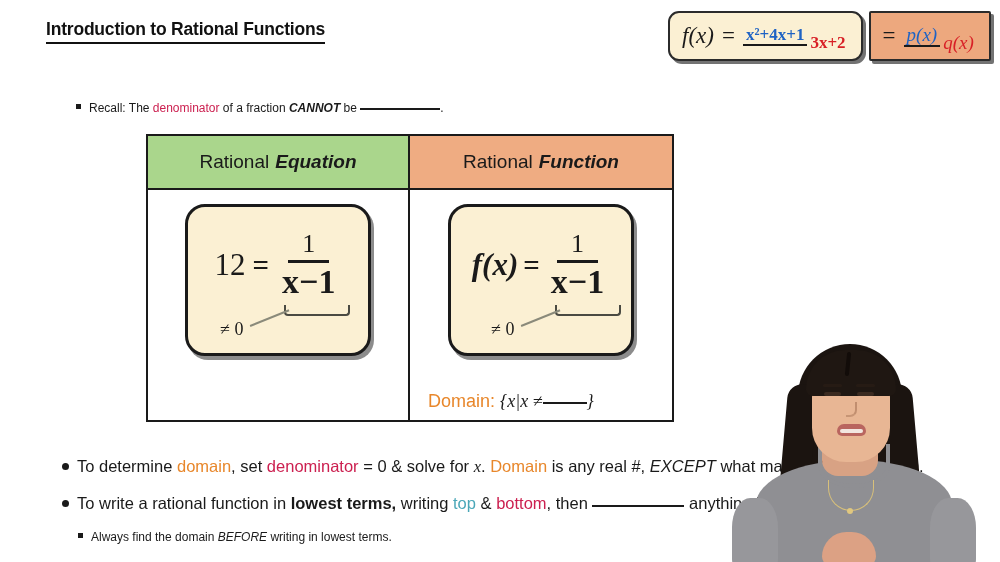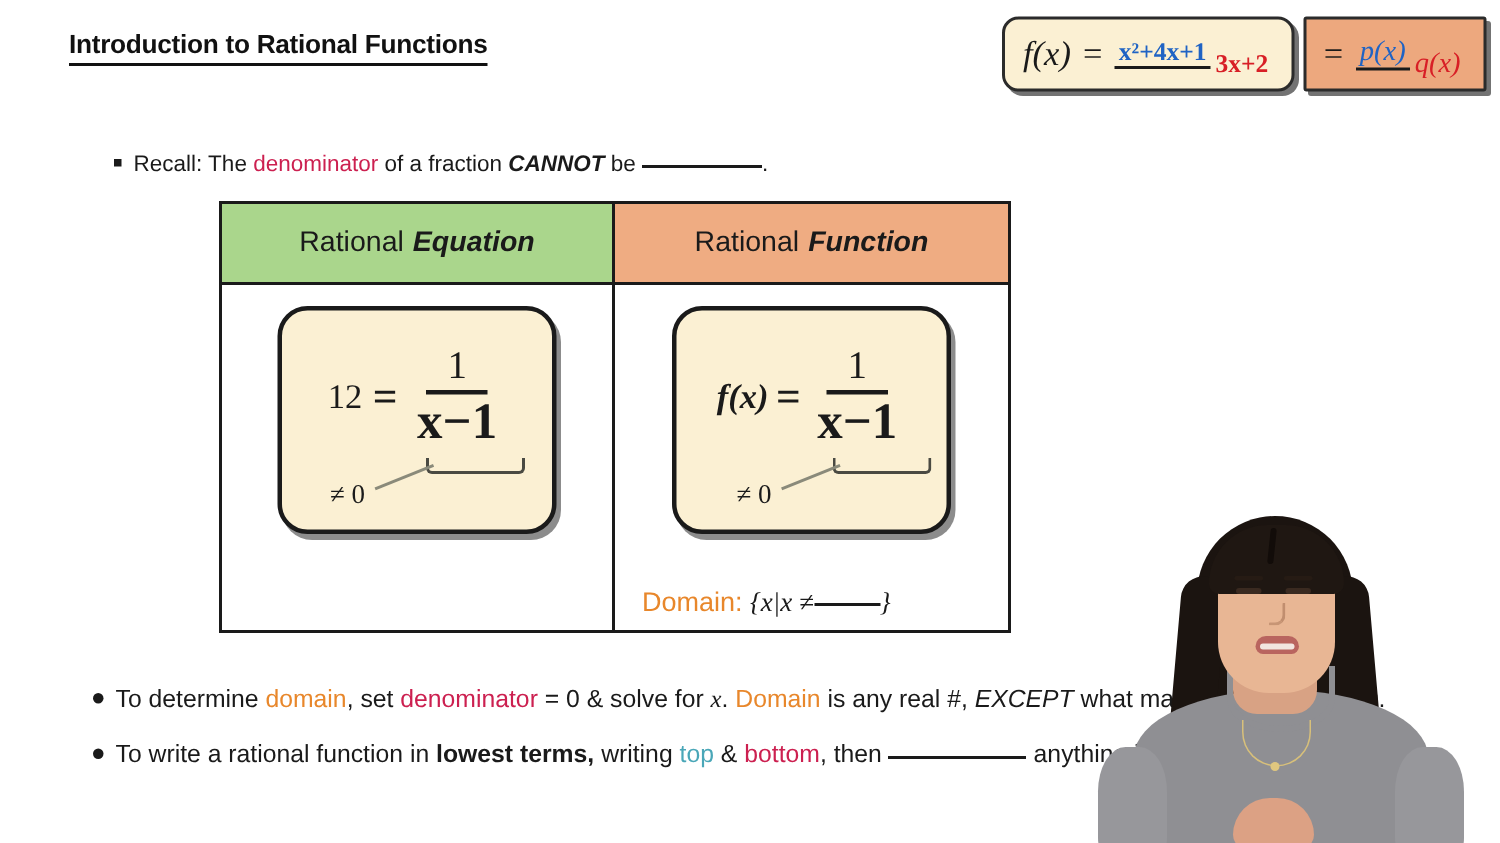--- a/index.html
+++ b/index.html
@@ -34,21 +34,21 @@
     color: #1a1a1a;
   }
   .bullet-l1 .dot {
     display: inline-block; width: 7px; height: 7px;
     border-radius: 50%; background: #1a1a1a;
     vertical-align: middle; margin-right: 8px;
     position: relative; top: -1px;
   }
   .bullet-l2 {
     position: absolute;
-    font-size: 15px; line-height: 1.25;
+    font-size: 12px; line-height: 1.25;
     white-space: nowrap; color: #1a1a1a;
   }
   .bullet-l2 .sq {
     display: inline-block; width: 5px; height: 5px;
     background: #1a1a1a; vertical-align: middle;
     margin-right: 8px; position: relative; top: -2px;
   }
   .b { font-weight: bold; }
   .bi { font-weight: bold; font-style: italic; }
   .it { font-style: italic; }
@@ -149,21 +149,21 @@
     width: 186px; height: 152px;
     position: relative;
     box-sizing: border-box;
   }
   .eqcard-inner {
     position: absolute; left: 0; right: 0; top: 24px;
     display: flex; align-items: center; justify-content: center;
     gap: 7px;
     font-family: "Liberation Serif", serif;
   }
-  .eqcard-lhs { font-size: 23px; font-weight: bold; }
+  .eqcard-lhs { font-size: 31px; font-weight: bold; }
   .eqcard-lhs.plain { font-weight: normal; font-style: normal; }
   .eqcard-lhs.fx { font-style: italic; }
   .eqcard-eq { font-size: 29px; font-weight: bold; }
   .cfrac {
     display: inline-flex; flex-direction: column; align-items: center;
     line-height: 1.02;
   }
   .cfrac .cnum {
     font-size: 26px; padding: 0 14px 2px 14px;
     border-bottom: 3px solid #1a1a1a;
@@ -399,20 +399,23 @@
   </div>
 
   <div class="bullet-l1" style="left:62px; top:456px;">
     <span class="dot"></span><span>To determine </span><span class="orange">domain</span><span>, set </span><span class="crimson">denominator</span><span> = 0 &amp; solve for </span><span class="mathvar">x</span><span>. </span><span class="orange">Domain</span><span> is any real #, </span><span class="it">EXCEPT</span><span> what makes the </span><span class="crimson">bottom</span><span> = 0.</span>
   </div>
 
   <div class="bullet-l1" style="left:62px; top:493px;">
     <span class="dot"></span><span>To write a rational function in </span><span class="b">lowest terms,</span><span> writing </span><span class="teal">top</span><span> &amp; </span><span class="crimson">bottom</span><span>, then </span><span class="blank w92"></span><span> anything in common.</span>
   </div>
 
+  <div class="bullet-l2" style="left:78px; top:530px;">
+    <span class="sq"></span><span>Always find the domain </span><span class="it">BEFORE</span><span> writing in lowest terms.</span>
+  </div>
 
   <div class="presenter">
     <div class="p-hairback"></div>
     <div class="p-shirt"></div>
     <div class="p-neck"></div>
     <div class="p-collar"></div>
     <div class="p-chain"></div>
     <div class="p-pendant"></div>
     <div class="p-face"></div>
     <div class="p-hairtop"></div>

